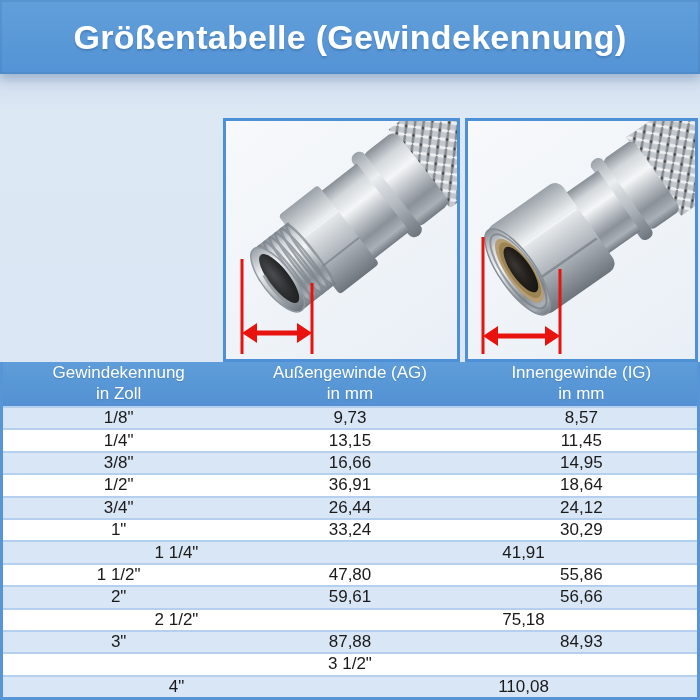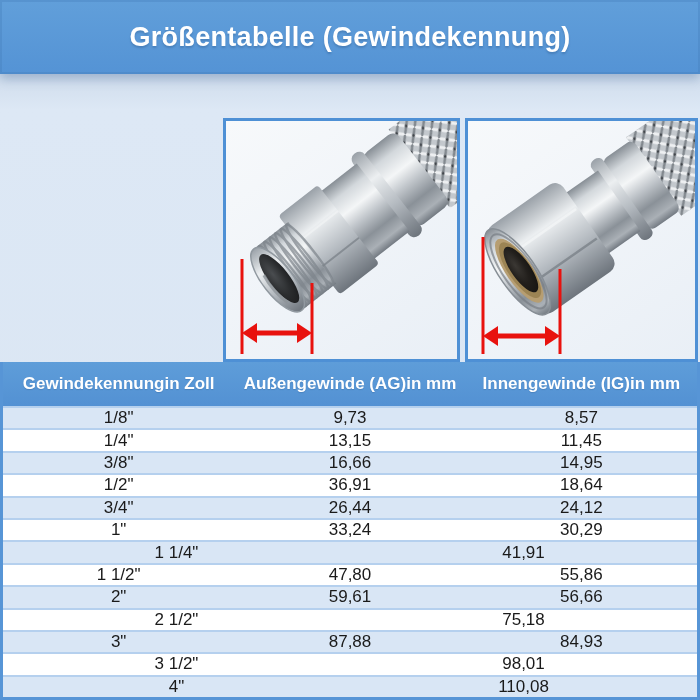--- a/index.html
+++ b/index.html
@@ -4,34 +4,34 @@
 <style>
   *{margin:0;padding:0;box-sizing:border-box}
   html,body{width:700px;height:700px}
   body{font-family:"Liberation Sans",sans-serif;overflow:hidden;position:relative;background:#dde8f5}
   .page{position:absolute;inset:0;background:linear-gradient(180deg,#cfdcec 74px,#dde8f5 110px,#d9e5f3 100%)}
 
   .banner{position:absolute;top:0;left:0;width:700px;height:74px;
     background:linear-gradient(180deg,#619fda 0%,#5493d5 100%);
     display:flex;align-items:center;justify-content:center;
     box-shadow:0 5px 10px rgba(96,128,168,.45), inset 0 0 0 2px rgba(70,125,185,.35);z-index:3}
-  .banner h1{color:#ffffff;font-size:27px;font-weight:bold;letter-spacing:.3px;
+  .banner h1{color:#ffffff;font-size:34px;font-weight:bold;letter-spacing:.3px;
     text-shadow:0 2px 2px rgba(25,60,105,.25)}
 
   .photo-box{position:absolute;top:118px;height:244px;border:3px solid #4e90d5;
     background:linear-gradient(145deg,#f7f9fb 0%,#e9eff6 100%);overflow:hidden;z-index:2}
   .photo-left{left:223px;width:237px}
   .photo-right{left:465px;width:233px}
   .fit-svg{position:absolute;left:0;top:0;width:100%;height:100%}
 
   .size-table{position:absolute;top:362px;left:0;width:700px;height:338px;display:flex;flex-direction:column;
     border-left:3px solid #5795d6;border-right:3px solid #5795d6;border-bottom:3px solid #5795d6;z-index:2}
   .thead{flex:0 0 44px;background:linear-gradient(180deg,#5e9dd9,#5391d3);display:flex;color:#fff}
-  .th{flex:1;display:flex;flex-direction:row;align-items:center;justify-content:center;
-    font-weight:bold;font-size:17px;line-height:1.22;text-shadow:0 1px 1px rgba(25,60,105,.2)}
+  .th{flex:1;display:flex;flex-direction:column;align-items:center;justify-content:center;
+    font-weight:normal;font-size:17px;line-height:1.22;text-shadow:0 1px 1px rgba(25,60,105,.2)}
   .tbody{flex:1;display:flex;flex-direction:column}
   .tr{flex:1;display:flex;border-top:2px solid #b5d0ee}
   .tr:nth-child(odd){background:#d9e6f5}
   .tr:nth-child(even){background:#ffffff}
   .td{flex:1;display:flex;align-items:center;justify-content:center;font-size:17px;color:#1a1a1a}
 </style>
 </head>
 <body>
 
 <div class="page">
@@ -219,21 +219,20 @@
         <div class="td">2 1/2"</div>
         <div class="td">75,18</div>
       </div>
       <div class="tr">
         <div class="td">3"</div>
         <div class="td">87,88</div>
         <div class="td">84,93</div>
       </div>
       <div class="tr">
         <div class="td">3 1/2"</div>
-        <div class="td">98,01</div>
       </div>
       <div class="tr">
         <div class="td">4"</div>
         <div class="td">110,08</div>
       </div>
     </div>
   </div>
 
 </div>
 

